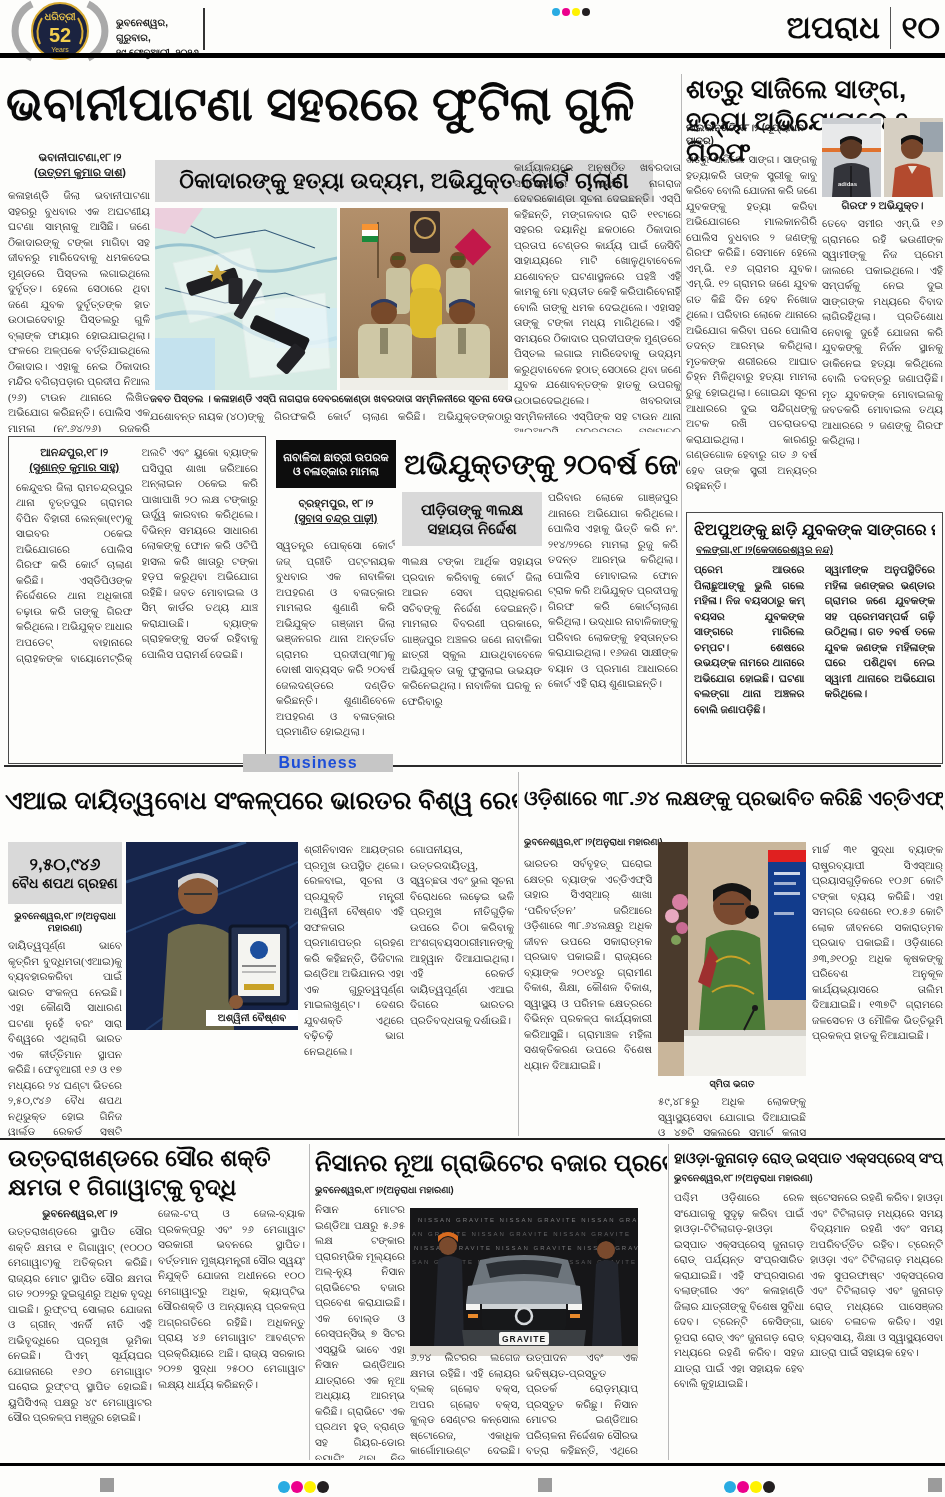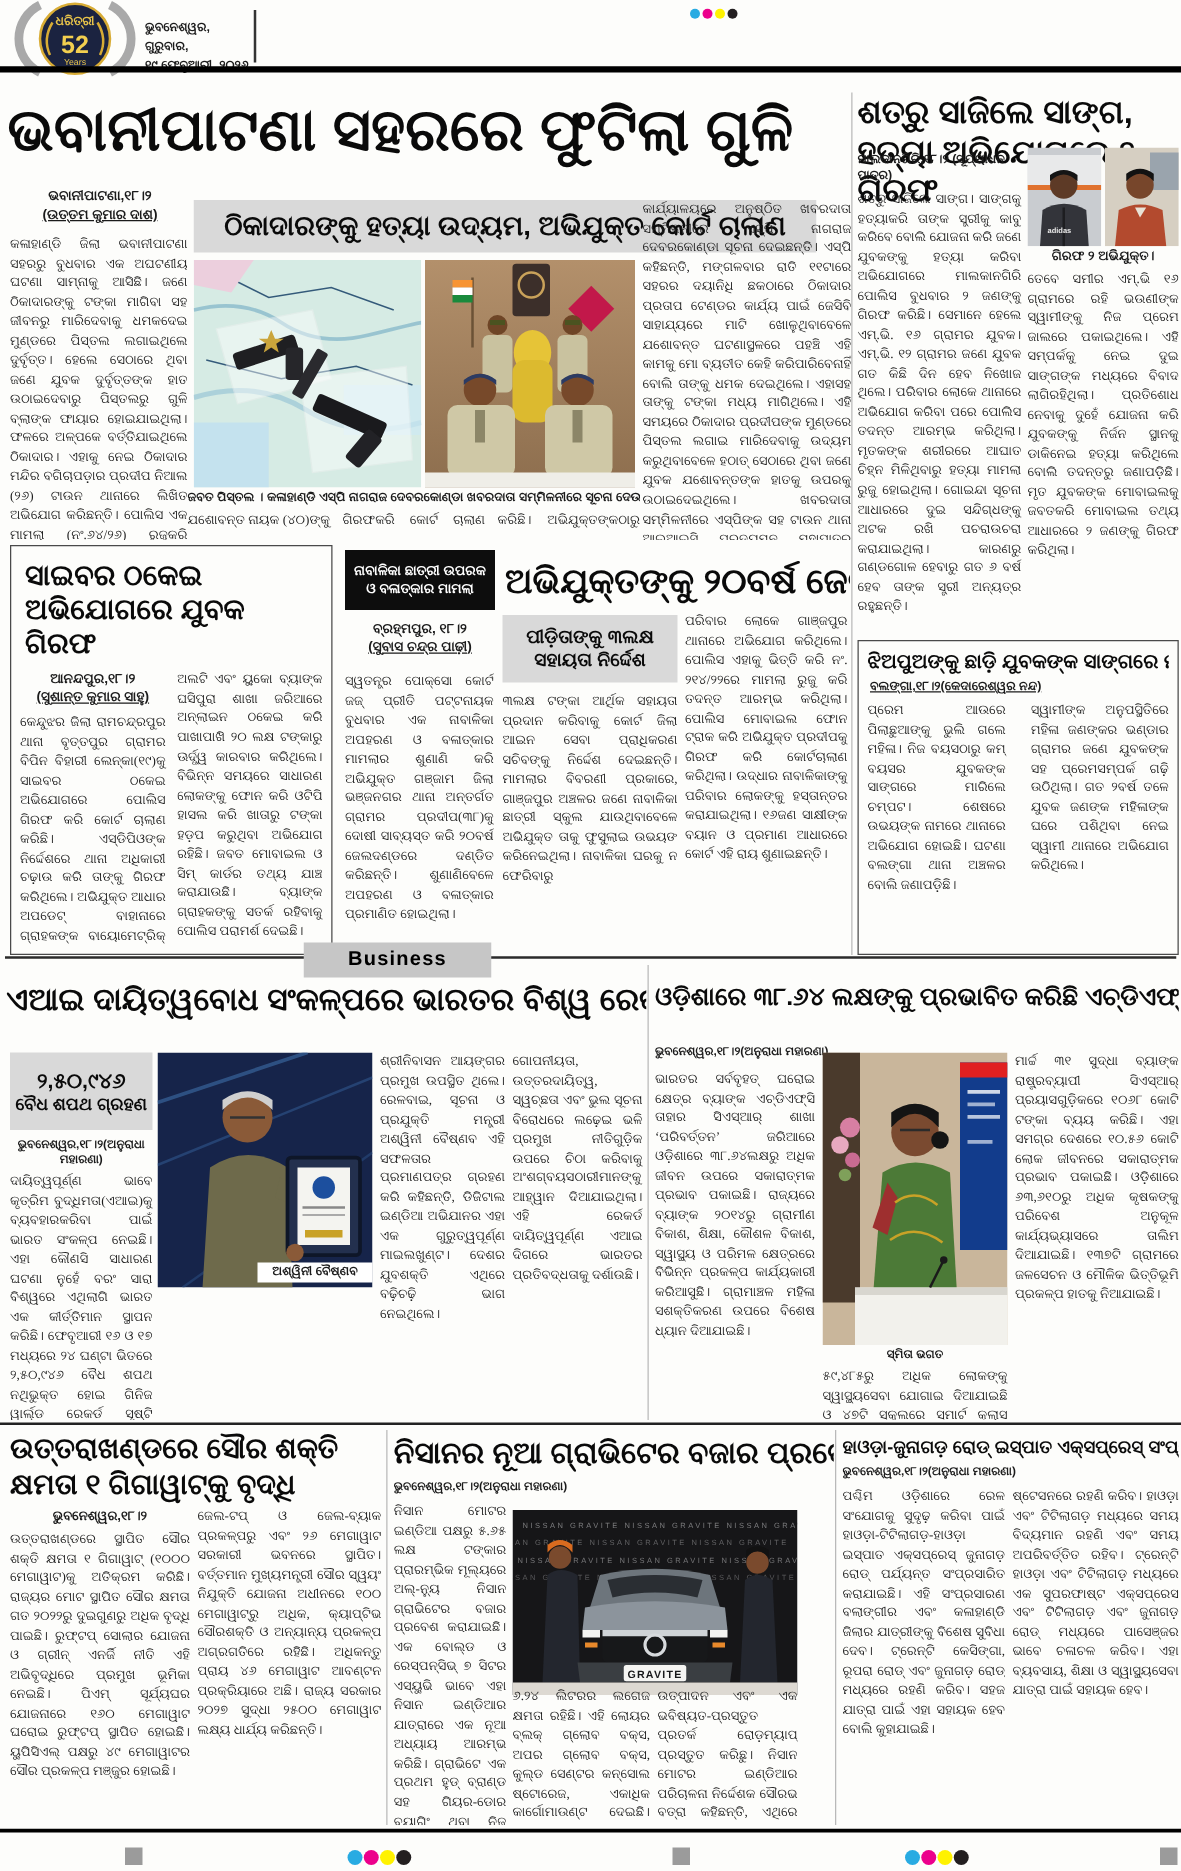--- a/index.html
+++ b/index.html
@@ -41,20 +41,25 @@
       <text x="58" y="20" font-size="10" font-weight="bold" fill="#e7c34a" text-anchor="middle">ଧରିତ୍ରୀ</text>
       <text x="58" y="42" font-size="20" font-weight="bold" fill="#f3cf4f" text-anchor="middle">52</text>
       <text x="58" y="52" font-size="7" fill="#e7c34a" text-anchor="middle">Years</text>
     </svg>
   </div>
   <div class="abs" style="left:116px;top:15px;width:86px;font-family:'Liberation Sans',sans-serif;font-weight:bold;font-size:10px;line-height:1.5;">
     <div>ଭୁବନେଶ୍ୱର, ଗୁରୁବାର,</div>
     <div>୧୯ ଫେବୃଆରୀ, ୨୦୨୬</div>
   </div>
   <div class="abs" style="left:203px;top:8px;width:1.5px;height:42px;background:#333;"></div>
+  <div class="abs" style="left:640px;top:6px;width:300px;height:44px;display:flex;align-items:center;justify-content:flex-end;gap:10px;">
+    <span class="hl" style="font-size:31px;">ଅପରାଧ</span>
+    <span style="display:inline-block;width:1.5px;height:42px;background:#555;"></span>
+    <span class="hl" style="font-size:31px;">୧୦</span>
+  </div>
   <div class="abs hrule" style="left:0;top:53px;width:945px;height:5px;background:#000;"></div>
 
   <div class="abs hl nowrap" style="left:6px;top:62px;width:670px;height:84px;font-size:47px;line-height:84px;">ଭବାନୀପାଟଣା ସହରରେ ଫୁଟିଲା ଗୁଳି</div>
 
   <div class="abs byline" style="left:10px;top:150px;width:140px;">
     <div>ଭବାନୀପାଟଣା,୧୮।୨</div>
     <div class="rep">(ଉତ୍ତମ କୁମାର ଦାଶ)</div>
   </div>
   <div class="abs body-text" style="left:8px;top:188px;width:142px;height:244px;">କଳାହାଣ୍ଡି ଜିଲା ଭବାନୀପାଟଣା ସହରରୁ ବୁଧବାର ଏକ ଅଘଟଣୀୟ ଘଟଣା ସାମ୍ନାକୁ ଆସିଛି। ଜଣେ ଠିକାଦାରଙ୍କୁ ଟଙ୍କା ମାଗିବା ସହ ଜୀବନରୁ ମାରିଦେବାକୁ ଧମକଦେଇ ମୁଣ୍ଡରେ ପିସ୍ତଲ ଲଗାଇଥିଲେ ଦୁର୍ବୃତ୍ତ। ହେଲେ ସେଠାରେ ଥିବା ଜଣେ ଯୁବକ ଦୁର୍ବୃତ୍ତଙ୍କ ହାତ ଉଠାଇଦେବାରୁ ପିସ୍ତଲରୁ ଗୁଳି ବ୍ଲାଙ୍କ ଫାୟାର ହୋଇଯାଇଥିଲା। ଫଳରେ ଅଳ୍ପକେ ବର୍ତ୍ତିଯାଇଥିଲେ ଠିକାଦାର। ଏହାକୁ ନେଇ ଠିକାଦାର ମନ୍ଦିର ବଗିଚାପଡ଼ାର ପ୍ରଦୀପ ନିଆଲ (୨୬) ଟାଉନ ଥାନାରେ ଲିଖିତ ଅଭିଯୋଗ କରିଛନ୍ତି। ପୋଲିସ ଏକ ମାମଲା (ନଂ.୬୪/୨୬) ରୁଜୁକରି ଘଟଣାରେ ସଂପୃକ୍ତ ଭବାନୀପାଟଣା ସହର ଅରକାବାହାଲି ପଡ଼ାର ସେ ଓରଫ</div>
 
@@ -163,21 +168,20 @@
       <path d="M8 79 L11 50 Q28 41 46 50 L49 79 Z" fill="#b34a2e"></path>
       <polygon points="24,48 28,56 33,48" fill="#e8e2d6"></polygon>
     </svg>
   </div>
   <div class="abs cap" style="left:822px;top:199px;width:121px;height:14px;font-size:10.5px;">ଗିରଫ ୨ ଅଭିଯୁକ୍ତ।</div>
 
   <div class="abs body-text" style="left:686px;top:152px;width:131px;height:356px;">ଶତ୍ରୁ ସାଜିଲେ ସାଙ୍ଗ। ସାଙ୍ଗକୁ ହତ୍ୟାକରି ତାଙ୍କ ସ୍ତ୍ରୀକୁ କାବୁ କରିବେ ବୋଲି ଯୋଜନା କରି ଜଣେ ଯୁବକଙ୍କୁ ହତ୍ୟା କରିବା ଅଭିଯୋଗରେ ମାଲକାନଗିରି ପୋଲିସ ବୁଧବାର ୨ ଜଣଙ୍କୁ ଗିରଫ କରିଛି। ସେମାନେ ହେଲେ ଏମ୍.ଭି. ୧୬ ଗ୍ରାମର ଯୁବକ। ଏମ୍.ଭି. ୧୨ ଗ୍ରାମର ଜଣେ ଯୁବକ ଗତ କିଛି ଦିନ ହେବ ନିଖୋଜ ଥିଲେ। ପରିବାର ଲୋକେ ଥାନାରେ ଅଭିଯୋଗ କରିବା ପରେ ପୋଲିସ ତଦନ୍ତ ଆରମ୍ଭ କରିଥିଲା। ମୃତକଙ୍କ ଶରୀରରେ ଆଘାତ ଚିହ୍ନ ମିଳିଥିବାରୁ ହତ୍ୟା ମାମଲା ରୁଜୁ ହୋଇଥିଲା। ଗୋଇନ୍ଦା ସୂଚନା ଆଧାରରେ ଦୁଇ ସନ୍ଦିଗ୍ଧଙ୍କୁ ଅଟକ ରଖି ପଚରାଉଚରା କରାଯାଇଥିଲା। କାରଣରୁ ଗଣ୍ଡଗୋଳ ହେବାରୁ ଗତ ୬ ବର୍ଷ ହେବ ତାଙ୍କ ସ୍ତ୍ରୀ ଅନ୍ୟତ୍ର ରହୁଛନ୍ତି।</div>
   <div class="abs body-text" style="left:822px;top:216px;width:121px;height:292px;">ତେବେ ସମୀର ଏମ୍.ଭି ୧୬ ଗ୍ରାମରେ ରହି ଭଉଣୀଙ୍କ ସ୍ୱାମୀଙ୍କୁ ନିଜ ପ୍ରେମ ଜାଲରେ ପକାଇଥିଲେ। ଏହି ସମ୍ପର୍କକୁ ନେଇ ଦୁଇ ସାଙ୍ଗଙ୍କ ମଧ୍ୟରେ ବିବାଦ ଲାଗିରହିଥିଲା। ପ୍ରତିଶୋଧ ନେବାକୁ ଦୁହେଁ ଯୋଜନା କରି ଯୁବକଙ୍କୁ ନିର୍ଜନ ସ୍ଥାନକୁ ଡାକିନେଇ ହତ୍ୟ‌ା କରିଥିଲେ ବୋଲି ତଦନ୍ତରୁ ଜଣାପଡ଼ିଛି। ମୃତ ଯୁବକଙ୍କ ମୋବାଇଲକୁ ଜବତକରି ମୋବାଇଲ ତଥ୍ୟ ଆଧାରରେ ୨ ଜଣଙ୍କୁ ଗିରଫ କରିଥିଲା।</div>
 
   <div class="abs borderbox" style="left:8px;top:436px;width:258px;height:328px;padding:8px 7px;">
-    <div class="hl" style="font-size:23px;line-height:1.18;padding:2px 2px 8px 4px;">ସାଇବର ଠକେଇ ଅଭିଯୋଗରେ ଯୁବକ ଗିରଫ</div>
     <div style="display:flex;gap:9px;">
       <div style="width:117px;">
         <div class="byline" style="margin-bottom:5px;">
           <div>ଆନନ୍ଦପୁର,୧୮।୨</div>
           <div class="rep">(ସୁଶାନ୍ତ କୁମାର ସାହୁ)</div>
         </div>
         <div class="body-text" style="height:185px;">କେନ୍ଦୁଝର ଜିଲା ରାମଚନ୍ଦ୍ରପୁର ଥାନା ବୃତ୍ତପୁର ଗ୍ରାମର ବିପିନ ବିହାରୀ ଲେନ୍କା(୧୯)କୁ ସାଇବର ଠକେଇ ଅଭିଯୋଗରେ ପୋଲିସ ଗିରଫ କରି କୋର୍ଟ ଚାଲାଣ କରିଛି। ଏସ୍‌ଡିପିଓଙ୍କ ନିର୍ଦ୍ଦେଶରେ ଥାନା ଅଧିକାରୀ ଚଢ଼ାଉ କରି ତାଙ୍କୁ ଗିରଫ କରିଥିଲେ। ଅଭିଯୁକ୍ତ ଆଧାର ଅପଡେଟ୍ ବାହାନାରେ ଗ୍ରାହକଙ୍କ ବାୟୋମେଟ୍ରିକ୍ ନକଲ କରି ଖାତାରୁ ଟଙ୍କା ଉଠାଉଥିଲେ। ଏ ବାବଦରେ ଏକ ମାମଲା(ନଂ.୫୪୦/୨୫) ରୁଜୁ କରାଯାଇ ତଦନ୍ତ ଜାରି ରହିଛି। ଏଥିରେ ଆଉ କେତେଜଣ ସଂପୃକ୍ତ ଥିବା ସନ୍ଦେହ କରାଯାଉଛି।</div>
       </div>
       <div class="body-text" style="width:117px;height:232px;">ଅଲଟି ଏବଂ ୟୁକୋ ବ୍ୟାଙ୍କ ଘସିପୁରା ଶାଖା ଜରିଆରେ ଅନ୍‌ଲାଇନ ଠକେଇ କରି ପାଖାପାଖି ୨୦ ଲକ୍ଷ ଟଙ୍କାରୁ ଊର୍ଦ୍ଧ୍ୱ କାରବାର କରିଥିଲେ। ବିଭିନ୍ନ ସମୟରେ ସାଧାରଣ ଲୋକଙ୍କୁ ଫୋନ କରି ଓଟିପି ହାସଲ କରି ଖାତାରୁ ଟଙ୍କା ହଡ଼ପ କରୁଥିବା ଅଭିଯୋଗ ରହିଛି। ଜବତ ମୋବାଇଲ ଓ ସିମ୍ କାର୍ଡର ତଥ୍ୟ ଯାଞ୍ଚ କରାଯାଉଛି। ବ୍ୟାଙ୍କ ଗ୍ରାହକଙ୍କୁ ସତର୍କ ରହିବାକୁ ପୋଲିସ ପରାମର୍ଶ ଦେଇଛି।</div>
     </div>
@@ -190,28 +194,28 @@
     <div class="rep">(ସୁବାସ ଚନ୍ଦ୍ର ପାଢ଼ୀ)</div>
   </div>
   <div class="abs hl graybox" style="left:402px;top:492px;width:140px;height:54px;font-size:15px;line-height:1.3;padding:0 4px;box-sizing:border-box;">ପୀଡ଼ିତାଙ୍କୁ ୩ଲକ୍ଷ ସହାୟତା ନିର୍ଦ୍ଦେଶ</div>
   <div class="abs body-text" style="left:276px;top:538px;width:119px;height:226px;">ସ୍ୱତନ୍ତ୍ର ପୋକ୍ସୋ କୋର୍ଟ ଜଜ୍ ପ୍ରୀତି ପଟ୍ଟନାୟକ ବୁଧବାର ଏକ ନାବାଳିକା ଅପହରଣ ଓ ବଳାତ୍କାର ମାମଲାର ଶୁଣାଣି କରି ଅଭିଯୁକ୍ତ ଗଞ୍ଜାମ ଜିଲା ଭଞ୍ଜନଗର ଥାନା ଅନ୍ତର୍ଗତ ଗ୍ରାମର ପ୍ରଦୀପ(୩୮)କୁ ଦୋଷୀ ସାବ୍ୟସ୍ତ କରି ୨୦ବର୍ଷ ଜେଲଦଣ୍ଡରେ ଦଣ୍ଡିତ କରିଛନ୍ତି। ଶୁଣାଣିବେଳେ ଅପହରଣ ଓ ବଳାତ୍କାର ପ୍ରମାଣିତ ହୋଇଥିଲା।</div>
   <div class="abs body-text" style="left:402px;top:554px;width:140px;height:210px;">୩ଲକ୍ଷ ଟଙ୍କା ଆର୍ଥିକ ସହାୟତା ପ୍ରଦାନ କରିବାକୁ କୋର୍ଟ ଜିଲା ଆଇନ ସେବା ପ୍ରାଧିକରଣ ସଚିବଙ୍କୁ ନିର୍ଦ୍ଦେଶ ଦେଇଛନ୍ତି। ମାମଲାର ବିବରଣୀ ପ୍ରକାରେ, ଗାଞ୍ଜପୁର ଅଞ୍ଚଳର ଜଣେ ନାବାଳିକା ଛାତ୍ରୀ ସ୍କୁଲ ଯାଉଥିବାବେଳେ ଅଭିଯୁକ୍ତ ତାକୁ ଫୁସୁଲାଇ ଉଭୟଙ କରିନେଇଥିଲା। ନାବାଳିକା ଘରକୁ ନ ଫେରିବାରୁ</div>
   <div class="abs body-text" style="left:548px;top:490px;width:130px;height:274px;">ପରିବାର ଲୋକେ ଗାଞ୍ଜପୁର ଥାନାରେ ଅଭିଯୋଗ କରିଥିଲେ। ପୋଲିସ ଏହାକୁ ଭିତ୍ତି କରି ନଂ. ୨୧୪/୨୨ରେ ମାମଲା ରୁଜୁ କରି ତଦନ୍ତ ଆରମ୍ଭ କରିଥିଲା। ପୋଲିସ ମୋବାଇଲ ଫୋନ ଟ୍ରାକ କରି ଅଭିଯୁକ୍ତ ପ୍ରଦୀପକୁ ଗିରଫ କରି କୋର୍ଟଚାଲାଣ କରିଥିଲା। ଉଦ୍ଧାର ନାବାଳିକାଙ୍କୁ ପରିବାର ଲୋକଙ୍କୁ ହସ୍ତାନ୍ତର କରାଯାଇଥିଲା। ୧୬ଜଣ ସାକ୍ଷୀଙ୍କ ବୟାନ ଓ ପ୍ରମାଣ ଆଧାରରେ କୋର୍ଟ ଏହି ରାୟ ଶୁଣାଇଛନ୍ତି।</div>
 
   <div class="abs borderbox" style="left:686px;top:512px;width:257px;height:252px;padding:7px 7px;">
     <div class="hl nowrap" style="font-size:16px;line-height:1.25;text-align:center;">ଝିଅପୁଅଙ୍କୁ ଛାଡ଼ି ଯୁବକଙ୍କ ସାଙ୍ଗରେ ମହିଳା ଫେରାର</div>
     <div style="font-family:'Liberation Sans',sans-serif;font-weight:bold;font-size:10px;text-decoration:underline;margin:4px 0 6px 2px;">ବଲଙ୍ଗା,୧୮।୨(କେଦାରେଶ୍ୱର ନନ୍ଦ)</div>
-    <div style="display:flex;gap:20px;">
+    <div style="display:flex;gap:20px;font-weight:bold;">
       <div class="body-text" style="width:117px;height:178px;">ପ୍ରେମ ଆଉରେ ପିଲାଛୁଆଙ୍କୁ ଭୁଲି ଗଲେ ମହିଳା। ନିଜ ବୟସଠାରୁ କମ୍ ବୟସର ଯୁବକଙ୍କ ସାଙ୍ଗରେ ମାରିଲେ ଚମ୍ପଟ। ଶେଷରେ ଉଭୟଙ୍କ ନାମରେ ଥାନାରେ ଅଭିଯୋଗ ହୋଇଛି। ଘଟଣା ବଲଙ୍ଗା ଥାନା ଅଞ୍ଚଳର ବୋଲି ଜଣାପଡ଼ିଛି।</div>
       <div class="body-text" style="width:117px;height:178px;">ସ୍ୱାମୀଙ୍କ ଅନୁପସ୍ଥିତିରେ ମହିଳା ଜଣଙ୍କର ଭଣ୍ଡାର ଗ୍ରାମର ଜଣେ ଯୁବକଙ୍କ ସହ ପ୍ରେମସମ୍ପର୍କ ଗଢ଼ି ଉଠିଥିଲା। ଗତ ୨ବର୍ଷ ତଳେ ଯୁବକ ଜଣଙ୍କ ମହିଳାଙ୍କ ଘରେ ପଶିଥିବା ନେଇ ସ୍ୱାମୀ ଥାନାରେ ଅଭିଯୋଗ କରିଥିଲେ।</div>
     </div>
   </div>
 
   <div class="abs" style="left:4px;top:765px;width:937px;height:2px;background:#2b2b2b;"></div>
-  <div class="abs" style="left:243px;top:754px;width:150px;height:28px;background:#c6c6c6;display:flex;align-items:center;justify-content:center;font-family:'Liberation Sans',sans-serif;font-weight:800;font-size:16px;letter-spacing:1px;color:#000000;">Business</div>
+  <div class="abs" style="left:243px;top:754px;width:150px;height:18px;background:#c6c6c6;display:flex;align-items:center;justify-content:center;font-family:'Liberation Sans',sans-serif;font-weight:800;font-size:16px;letter-spacing:1px;color:#1d4ed8;">Business</div>
 
   <div class="abs hl nowrap" style="left:5px;top:782px;width:512px;height:36px;font-size:25px;line-height:36px;">ଏଆଇ ଦାୟିତ୍ୱବୋଧ ସଂକଳ୍ପରେ ଭାରତର ବିଶ୍ୱ ରେକର୍ଡ</div>
   <div class="abs graybox" style="left:8px;top:842px;width:114px;height:62px;flex-direction:column;">
     <div class="hl" style="font-size:17px;">୨,୫୦,୯୪୬</div>
     <div class="hl" style="font-size:14px;">ବୈଧ ଶପଥ ଗ୍ରହଣ</div>
   </div>
   <div class="abs" style="left:8px;top:910px;width:114px;height:26px;font-family:'Liberation Sans',sans-serif;font-weight:bold;font-size:9.5px;line-height:1.3;text-align:center;overflow:hidden;">ଭୁବନେଶ୍ୱର,୧୮।୨(ଅନୁରାଧା ମହାରଣା)</div>
   <div class="abs body-text" style="left:8px;top:938px;width:114px;height:198px;">ଦାୟିତ୍ୱପୂର୍ଣ୍ଣ ଭାବେ କୃତ୍ରିମ ବୁଦ୍ଧିମତା(ଏଆଇ)କୁ ବ୍ୟବହାରକରିବା ପାଇଁ ଭାରତ ସଂକଳ୍ପ ନେଇଛି। ଏହା କୌଣସି ସାଧାରଣ ଘଟଣା ନୁହେଁ ବରଂ ସାରା ବିଶ୍ୱରେ ଏଥିଲାଗି ଭାରତ ଏକ କୀର୍ତ୍ତିମାନ ସ୍ଥାପନ କରିଛି। ଫେବୃଆରୀ ୧୬ ଓ ୧୭ ମଧ୍ୟରେ ୨୪ ଘଣ୍ଟା ଭିତରେ ୨,୫୦,୯୪୬ ବୈଧ ଶପଥ ନଥିଭୁକ୍ତ ହୋଇ ଗିନିଜ ୱାର୍ଲ୍ଡ ରେକର୍ଡ ସୃଷ୍ଟି ହୋଇଛି। ai-pledge.indiaai.gov.in ୱେବସାଇଟ ଜରିଆରେ ଲକ୍ଷଲକ୍ଷ ନାଗରିକ, ଛାତ୍ରଛାତ୍ରୀ ଓ ବୃତ୍ତିଜୀବୀ ସାମିଲ ହୋଇଥିଲେ। ଏହି ଅଭିଯାନ ମାନବିକତା-କୈନ୍ଦ୍ରିକ ଏଆଇ ବ୍ୟବହାର ଉପରେ ଗୁରୁତ୍ୱ ଦେଇଥାଏ।</div>
 
   <div class="abs" style="left:126px;top:842px;width:172px;height:188px;">

